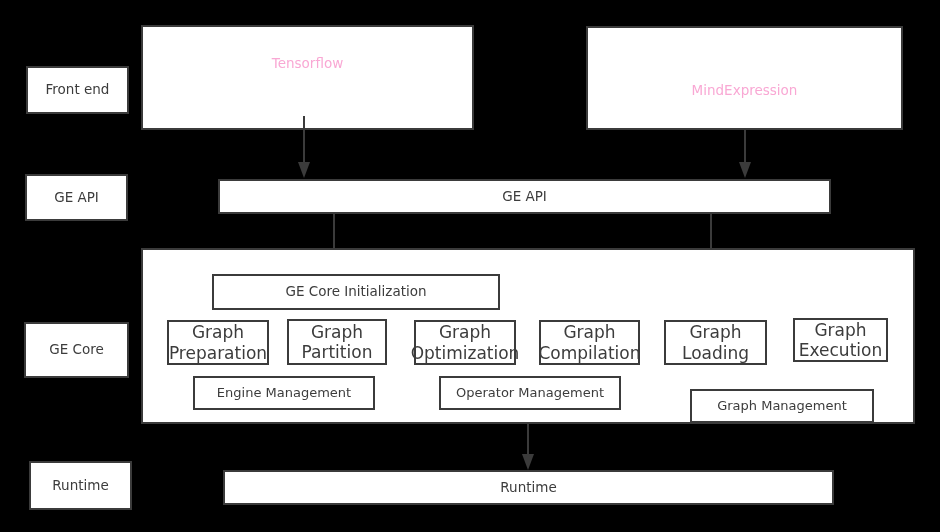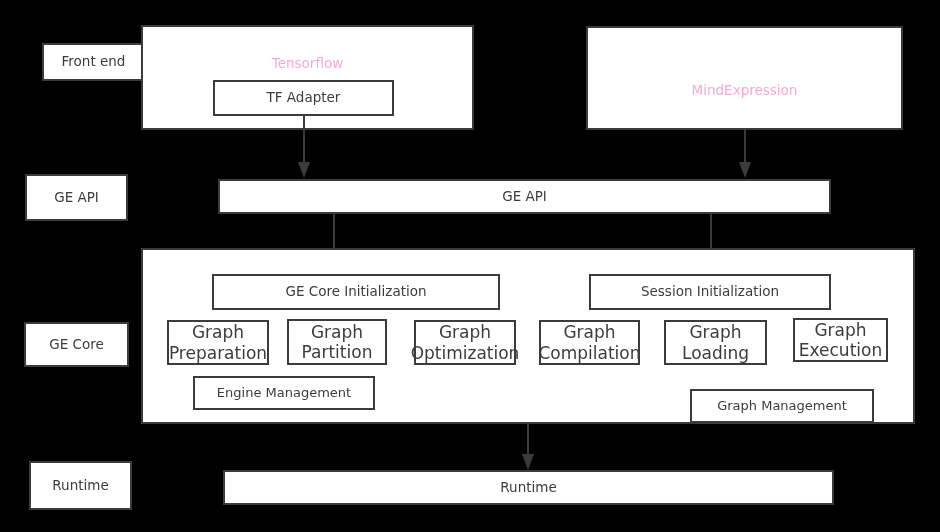--- a/index.html
+++ b/index.html
@@ -58,41 +58,38 @@
   .arrow svg {
     display: block;
     overflow: visible;
   }
 </style>
 </head>
 <body>
 
 <div id="canvas">
 
-  <div class="box label-box" style="left:26px; top:43px; width:103px; height:38px;margin-left:16px;">
+  <div class="box label-box" style="left:26px; top:66px; width:103px; height:48px;">
     <span>Front end</span>
   </div>
 
   <div class="box label-box" style="left:25px; top:174px; width:103px; height:47px;">
     <span>GE API</span>
   </div>
 
-  <div class="box label-box" style="left:24px; top:322px; width:105px; height:45px;">
+  <div class="box label-box" style="left:24px; top:322px; width:105px; height:56px;">
     <span>GE Core</span>
   </div>
 
   <div class="box label-box" style="left:29px; top:461px; width:103px; height:49px;">
     <span>Runtime</span>
   </div>
 
   <div class="container" style="left:141px; top:25px; width:333px; height:105px;"></div>
   <div class="stage-title" style="left:141px; top:55px; width:333px;">Tensorflow</div>
-  <div class="box bar" style="left:213px; top:80px; width:181px; height:36px;">
-    <span>TF Adapter</span>
-  </div>
 
   <div class="container" style="left:586px; top:26px; width:317px; height:104px;"></div>
   <div class="stage-title" style="left:586px; top:82px; width:317px;">MindExpression</div>
 
   <div class="arrow" style="left:296px; top:116px;">
     <svg width="16" height="64" viewBox="0 0 16 64">
       <line x1="8" y1="0" x2="8" y2="50" stroke="#3b3b3b" stroke-width="2"></line>
       <polygon points="8,62 2,46 14,46" fill="#3b3b3b"></polygon>
     </svg>
   </div>
@@ -121,23 +118,20 @@
       <polygon points="8,60 2,44 14,44" fill="#3b3b3b"></polygon>
     </svg>
   </div>
 
   <div class="container" style="left:141px; top:248px; width:774px; height:176px;"></div>
 
   <div class="box bar" style="left:212px; top:274px; width:288px; height:36px;">
     <span>GE Core Initialization</span>
   </div>
 
-  <div class="box bar" style="left:589px; top:274px; width:242px; height:36px;">
-    <span>Session Initialization</span>
-  </div>
 
   <div class="box small-box" style="left:167px; top:320px; width:102px; height:45px;">
     <span>Graph
 Preparation</span>
   </div>
 
   <div class="box small-box" style="left:287px; top:319px; width:100px; height:46px;">
     <span>Graph
 Partition</span>
   </div>
@@ -159,20 +153,23 @@
 
   <div class="box small-box" style="left:793px; top:318px; width:95px; height:44px;">
     <span>Graph
 Execution</span>
   </div>
 
   <div class="box wide-box" style="left:193px; top:376px; width:182px; height:34px;">
     <span>Engine Management</span>
   </div>
 
+  <div class="box wide-box" style="left:439px; top:376px; width:182px; height:34px;">
+    <span>Operator Management</span>
+  </div>
 
   <div class="box wide-box" style="left:690px; top:389px; width:184px; height:34px;">
     <span>Graph Management</span>
   </div>
 
   <div class="arrow" style="left:520px; top:424px;">
     <svg width="16" height="48" viewBox="0 0 16 48">
       <line x1="8" y1="0" x2="8" y2="34" stroke="#3b3b3b" stroke-width="2"></line>
       <polygon points="8,46 2,30 14,30" fill="#3b3b3b"></polygon>
     </svg>

